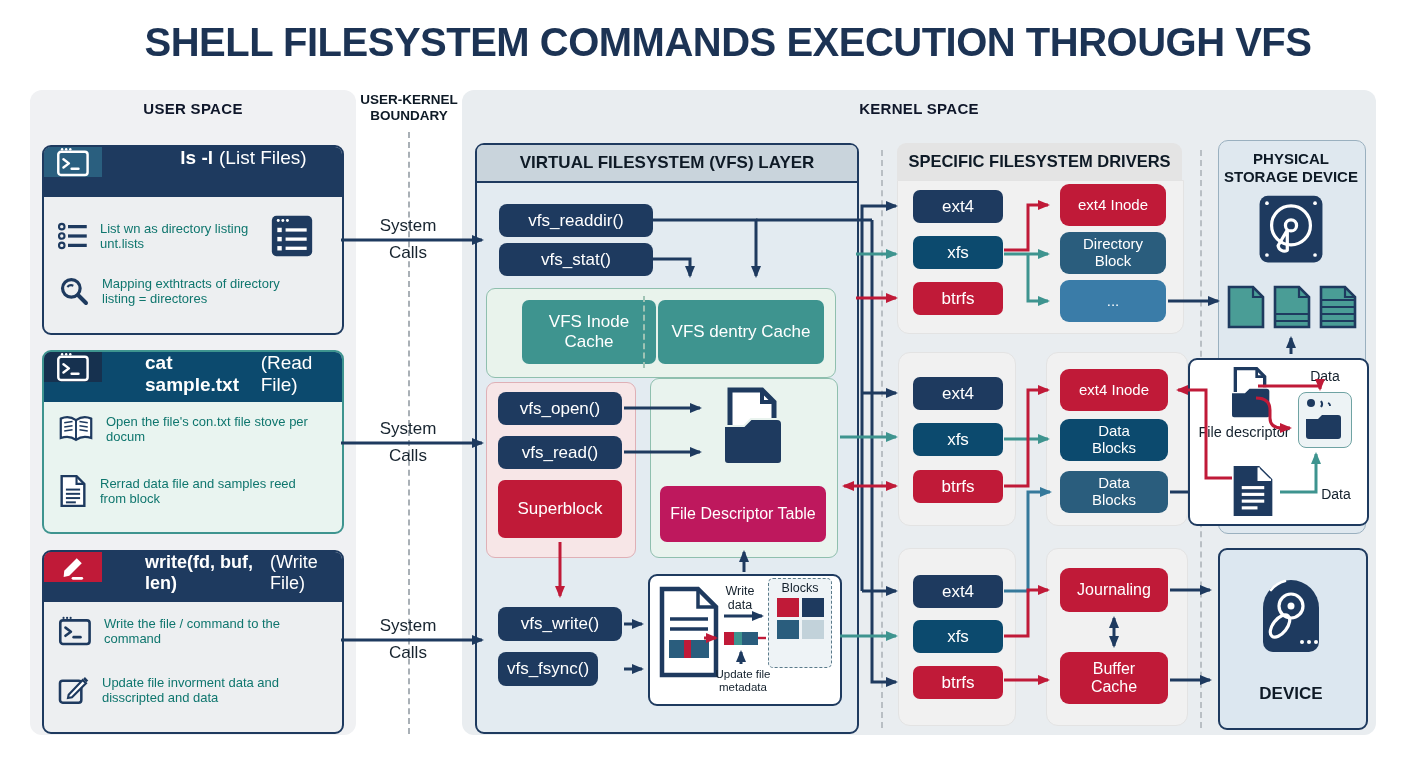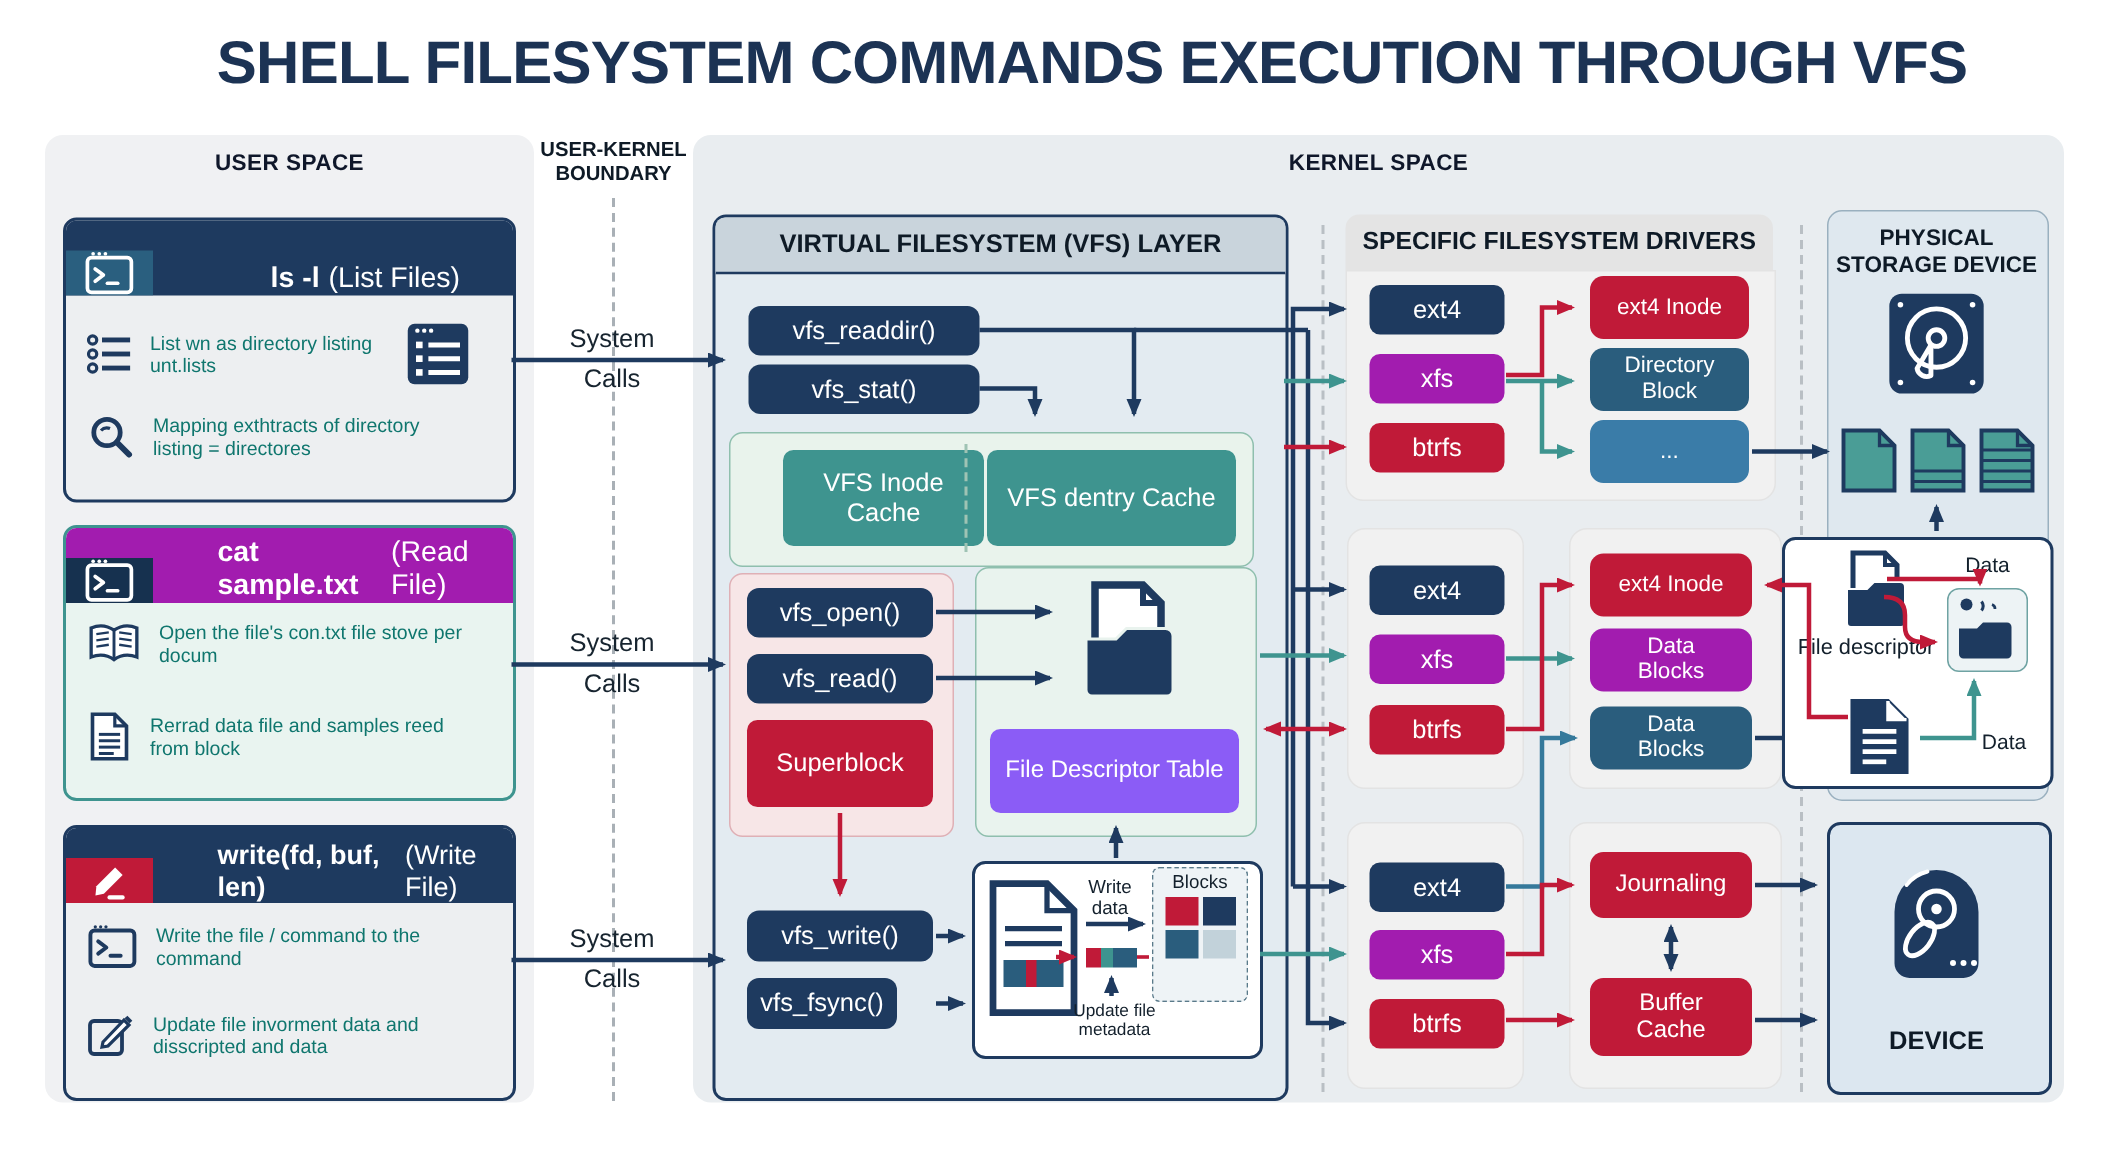--- a/index.html
+++ b/index.html
@@ -2,35 +2,35 @@
 <html><head>
 <meta charset="utf-8">
 <style>
   html,body{margin:0;padding:0;background:#fff;}
   #canvas{position:relative;width:1408px;height:768px;overflow:hidden;
           font-family:"Liberation Sans",sans-serif;color:#16222e;background:#fff;}
   .ab{position:absolute;}
   .panel{background:#f0f1f3;border-radius:12px;}
   .panel-title{font-weight:700;font-size:15px;color:#0f172a;text-align:center;letter-spacing:.3px;}
   .card{border-radius:9px;background:#edeff1;}
-  .card-h{display:flex;align-items:flex-end;height:50px;border-radius:7px 7px 0 0;overflow:hidden;gap:43px;}
+  .card-h{display:flex;align-items:flex-start;height:50px;border-radius:7px 7px 0 0;overflow:hidden;gap:43px;}
   .tile{width:58px;display:flex;align-items:center;justify-content:center;flex:0 0 58px;}
   .card-label{flex:1;display:flex;align-items:center;justify-content:center;color:#fff;font-size:19px;}
   .card-label b{font-weight:700;margin-right:6px;}
   .row{position:absolute;display:flex;align-items:center;gap:12px;}
   .rowtxt{font-size:13px;line-height:1.18;color:#0f766e;}
   .pill{background:#1e3a5f;color:#fff;border-radius:8px;display:flex;align-items:center;justify-content:center;font-size:17px;}
   .tealbox{background:#3e948f;color:#fff;border-radius:7px;display:flex;align-items:center;justify-content:center;text-align:center;font-size:17px;line-height:1.15;}
   .chip{border-radius:7px;color:#fff;display:flex;align-items:center;justify-content:center;font-size:17px;}
   .out{border-radius:9px;color:#fff;display:flex;align-items:center;justify-content:center;text-align:center;font-size:15px;line-height:1.12;}
   .out span{display:inline-block;max-width:72px;}
   .groupbox{background:#f1f1f1;border:1px solid #e3e3e3;border-radius:12px;}
   .dashv{border-left:2px dashed #a9b0b6;width:0;}
   .syscall{font-size:17px;color:#17242f;text-align:center;line-height:1.6;width:70px;}
-  .navy{background:#1e3a5f;} .teal{background:#a21caf;} .red{background:#c01a38;}
+  .navy{background:#1e3a5f;} .teal{background:#0c4a6e;} .red{background:#c01a38;}
   .steel{background:#2a5d7d;} .blue{background:#3a7ca8;}
   .small-label{font-size:12.5px;color:#13202c;text-align:center;line-height:1.15;}
   svg{display:block;}
 </style>
 </head>
 <body>
 
 <div id="canvas">
 
   <div class="ab" style="left:0;top:20;width:1408px;top:20px;text-align:center;font-size:40px;font-weight:800;letter-spacing:-0.5px;color:#1c3354;padding-left:24px;">SHELL FILESYSTEM COMMANDS EXECUTION THROUGH VFS</div>
@@ -190,21 +190,21 @@
   <div class="ab pill" style="left:498px;top:392px;width:124px;height:33px;">vfs_open()</div>
   <div class="ab pill" style="left:498px;top:436px;width:124px;height:33px;">vfs_read()</div>
   <div class="ab" style="left:498px;top:480px;width:124px;height:58px;background:#c01a38;border-radius:7px;color:#fff;display:flex;align-items:center;justify-content:center;font-size:17px;">Superblock</div>
 
   <div class="ab" style="left:650px;top:378px;width:186px;height:178px;background:#e9f3ee;border:1.5px solid #8fbfae;border-radius:9px;"></div>
   <svg class="ab" style="left:712px;top:386px;" width="80" height="84" viewBox="0 0 80 84">
     <path d="M18 4 H50 L62 16 V60 H18 Z" fill="#fff" stroke="#1e3a5f" stroke-width="5"></path>
     <polyline points="50,4 50,16 62,16" fill="none" stroke="#1e3a5f" stroke-width="4"></polyline>
     <path d="M12 40 h20 l7,-7 h26 a5,5 0 0 1 5,5 v36 a4,4 0 0 1 -4,4 h-50 a4,4 0 0 1 -4,-4 z" fill="#1e3a5f" stroke="#e9f3ee" stroke-width="2"></path>
   </svg>
-  <div class="ab" style="left:660px;top:486px;width:166px;height:56px;background:#8b5cf6;border-radius:7px;color:#fff;display:flex;align-items:center;justify-content:center;text-align:center;font-size:16px;line-height:1.15;">File Descriptor Table</div>
+  <div class="ab" style="left:660px;top:486px;width:166px;height:56px;background:#be185d;border-radius:7px;color:#fff;display:flex;align-items:center;justify-content:center;text-align:center;font-size:16px;line-height:1.15;">File Descriptor Table</div>
 
   <div class="ab pill" style="left:498px;top:607px;width:124px;height:34px;">vfs_write()</div>
   <div class="ab pill" style="left:498px;top:652px;width:100px;height:34px;">vfs_fsync()</div>
 
   <div class="ab" style="left:648px;top:574px;width:190px;height:128px;background:#fff;border:2px solid #1e3a5f;border-radius:9px;"></div>
   <svg class="ab" style="left:658px;top:586px;" width="62" height="92" viewBox="0 0 62 92">
     <path d="M4 3 H40 L58 21 V89 H4 Z" fill="#fff" stroke="#1e3a5f" stroke-width="4.5"></path>
     <polyline points="40,3 40,21 58,21" fill="none" stroke="#1e3a5f" stroke-width="3.5"></polyline>
     <line x1="12" y1="33" x2="50" y2="33" stroke="#1e3a5f" stroke-width="3.5"></line>
     <line x1="12" y1="43" x2="50" y2="43" stroke="#1e3a5f" stroke-width="3.5"></line>

